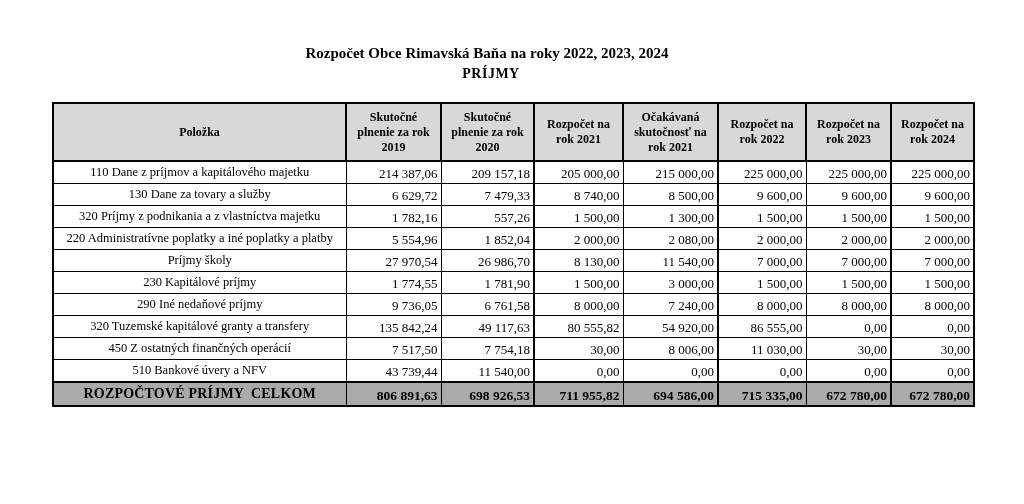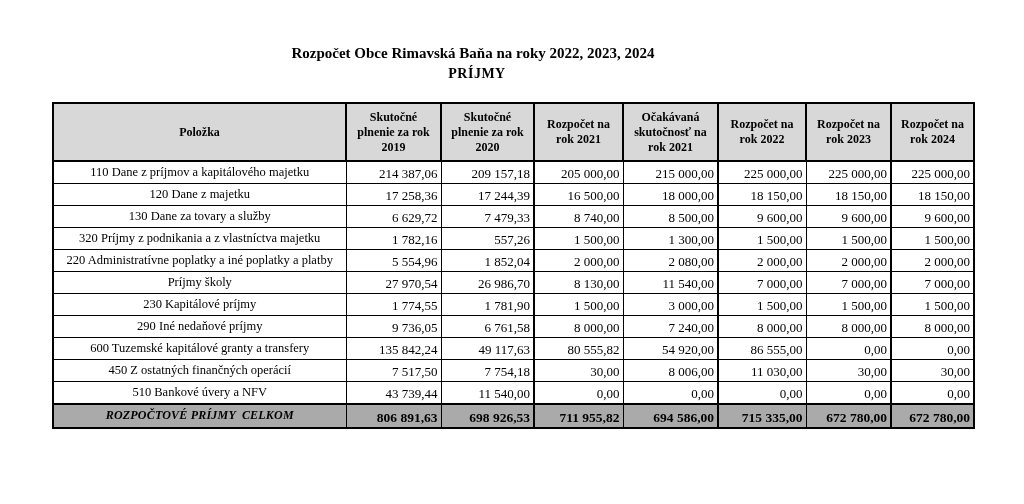--- a/index.html
+++ b/index.html
@@ -14,21 +14,21 @@
   }
   .page {
     position: relative;
     width: 1024px;
     height: 504px;
     overflow: hidden;
   }
   .title-block {
     position: absolute;
     top: 44px;
-    left: 2px;
+    left: 16px;
     width: 942px;
     text-align: center;
   }
   .doc-title {
     font-size: 15px;
     font-weight: bold;
     margin: 0;
     line-height: 1.25;
   }
   .doc-subtitle {
@@ -91,23 +91,22 @@
     border-left-width: 2px;
   }
   tr.total td {
     background: #aaaaaa;
     border-top: 2px solid #000;
     font-weight: bold;
     font-size: 13.5px;
     height: 21px;
   }
   tr.total td.label {
-    font-size: 12px;
+    font-size: 14px;
     letter-spacing: 0.2px;
-    font-style: italic;
   }
 </style>
 </head>
 <body>
 
 <div class="page">
 
   <div class="title-block">
     <div class="doc-title">Rozpočet Obce Rimavská Baňa na roky 2022, 2023, 2024</div>
     <div class="doc-subtitle">PRÍJMY</div>
@@ -141,30 +140,20 @@
           <td class="label">110 Dane z príjmov a kapitálového majetku</td>
           <td class="num">214 387,06</td>
           <td class="num">209 157,18</td>
           <td class="num">205 000,00</td>
           <td class="num">215 000,00</td>
           <td class="num">225 000,00</td>
           <td class="num">225 000,00</td>
           <td class="num">225 000,00</td>
         </tr>
         <tr>
-          <td class="label">120 Dane z majetku</td>
-          <td class="num">17 258,36</td>
-          <td class="num">17 244,39</td>
-          <td class="num">16 500,00</td>
-          <td class="num">18 000,00</td>
-          <td class="num">18 150,00</td>
-          <td class="num">18 150,00</td>
-          <td class="num">18 150,00</td>
-        </tr>
-        <tr>
           <td class="label">130 Dane za tovary a služby</td>
           <td class="num">6 629,72</td>
           <td class="num">7 479,33</td>
           <td class="num">8 740,00</td>
           <td class="num">8 500,00</td>
           <td class="num">9 600,00</td>
           <td class="num">9 600,00</td>
           <td class="num">9 600,00</td>
         </tr>
         <tr>
@@ -211,21 +200,21 @@
           <td class="label">290 Iné nedaňové príjmy</td>
           <td class="num">9 736,05</td>
           <td class="num">6 761,58</td>
           <td class="num">8 000,00</td>
           <td class="num">7 240,00</td>
           <td class="num">8 000,00</td>
           <td class="num">8 000,00</td>
           <td class="num">8 000,00</td>
         </tr>
         <tr>
-          <td class="label">600 Tuzemské kapitálové granty a transfery</td>
+          <td class="label">320 Tuzemské kapitálové granty a transfery</td>
           <td class="num">135 842,24</td>
           <td class="num">49 117,63</td>
           <td class="num">80 555,82</td>
           <td class="num">54 920,00</td>
           <td class="num">86 555,00</td>
           <td class="num">0,00</td>
           <td class="num">0,00</td>
         </tr>
         <tr>
           <td class="label">450 Z ostatných finančných operácií</td>

